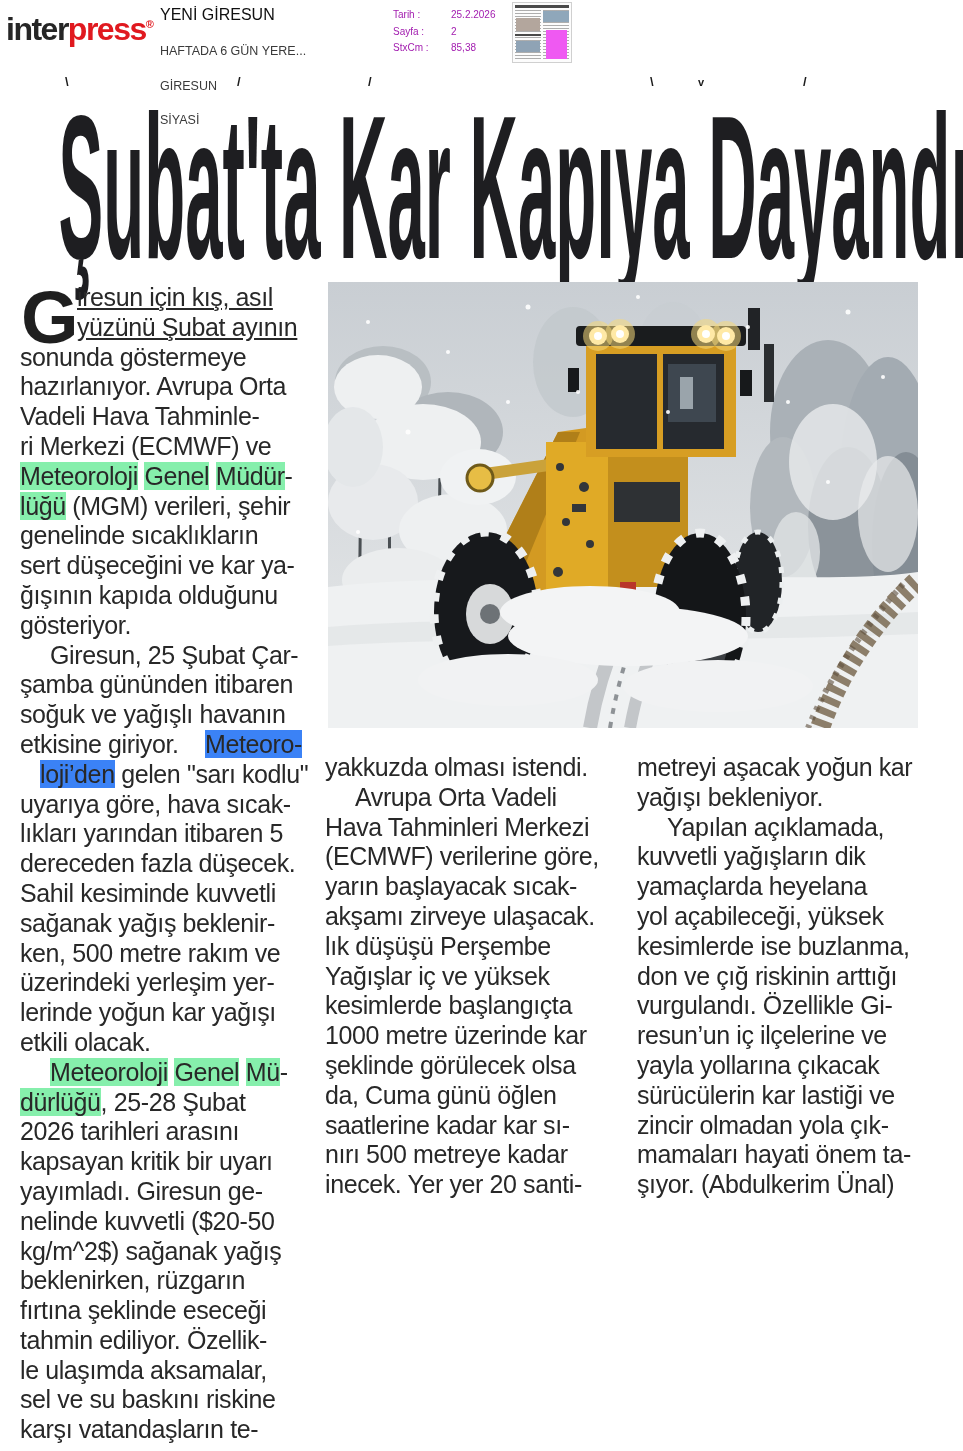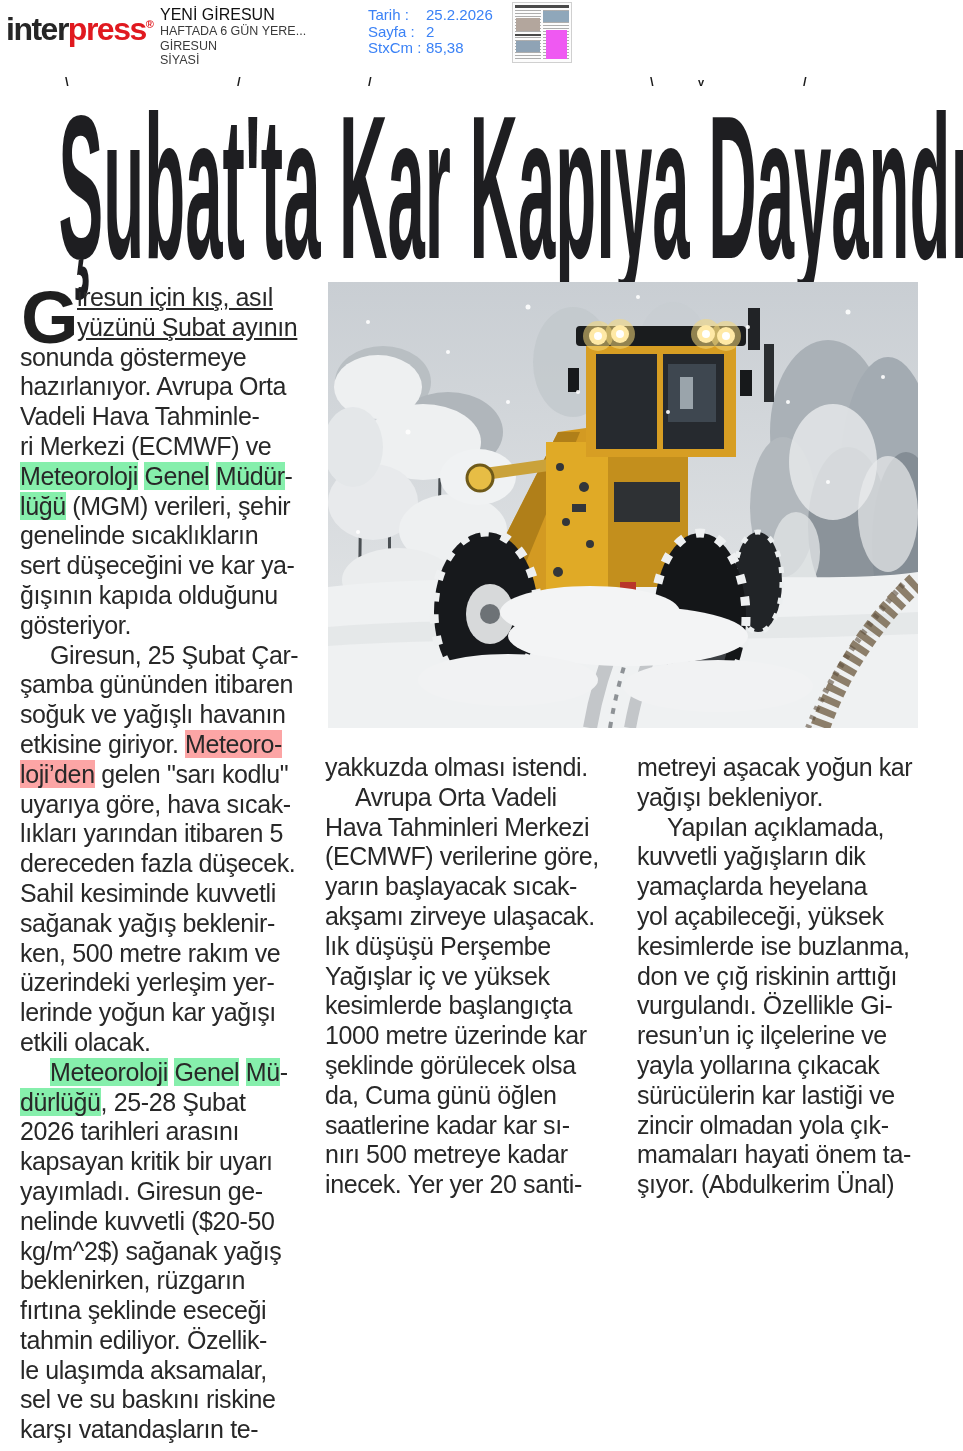--- a/index.html
+++ b/index.html
@@ -7,22 +7,22 @@
     width:963px;height:1451px;position:relative;background:#ffffff;
     font-family:"Liberation Sans", sans-serif;overflow:hidden;color:#2b2b2b;
   }
   
   .logo{position:absolute;left:6px;top:8px;font-size:32px;font-weight:bold;
         letter-spacing:-1.5px;color:#262626;line-height:32px;}
   .logo .press{color:#e0191f;}
   .logo .reg{font-size:11px;color:#e0191f;vertical-align:super;letter-spacing:0;}
   .pub{position:absolute;left:160px;top:6px;}
   .pub-name{font-size:16px;font-weight:normal;color:#101010;line-height:18px;white-space:nowrap;}
-  .pub-line{font-size:12.5px;color:#3a3a3a;line-height:14.5px;white-space:nowrap;}
-  .meta{position:absolute;left:368px;top:7px;font-size:15px;color:#3b82f6;}
+  .pub-line{font-size:12.5px;color:#3a3a3a;line-height:14.5px;white-space:nowrap;margin-top:20px;}
+  .meta{position:absolute;left:393px;top:7px;font-size:10px;color:#a21caf;}
   .meta-row{display:flex;line-height:16.5px;}
   .meta-label{width:58px;}
   .thumb{position:absolute;left:512px;top:2px;width:60px;height:61px;
          background:#fcfcfc;border:1px solid #d0d0d0;box-sizing:border-box;overflow:hidden;}
   .thumb .tx{position:absolute;background:repeating-linear-gradient(to bottom,#9a9a9a 0 1px,transparent 1px 3px);opacity:.8;}
   .t-bar{position:absolute;background:#4a4a4a;}
   .t-img{position:absolute;}
   .t-pink{position:absolute;left:33px;top:27px;width:21px;height:29px;background:#ef59f2;}
   .frag{position:absolute;top:74px;font:bold 13px "Liberation Sans",sans-serif;color:#1c1c1c;}
   .f0{left:65px;} .f1{left:237px;} .f2{left:368px;} .f3{left:650px;} .f4{left:698px;top:76px;font-size:11px;} .f5{left:803px;}
@@ -32,21 +32,21 @@
   .photo{position:absolute;left:328px;top:282px;width:590px;height:446px;}
   
   .col{position:absolute;font-size:25px;line-height:29.8px;letter-spacing:-0.4px;color:#282828;}
   .col-1{left:20px;top:283px;width:292px;}
   .col-2{left:325px;top:753px;width:300px;}
   .col-3{left:637px;top:753px;width:312px;}
   .tline{white-space:nowrap;}
   .tline.indent{padding-left:30px;}
   .tline.pad-drop{padding-left:57px;text-decoration:underline;}
   .hl-green{background:#86efac;}
-  .hl-orange{background:#fca5a5;}
+  .hl-orange{background:#3b82f6;margin-left:20px;}
   .dropcap{position:absolute;left:21px;top:281px;font-size:74px;line-height:1;
            font-weight:bold;color:#1f1f1f;letter-spacing:-2px;}
 </style>
 </head>
 <body>
 
 <div class="logo"><span>inter</span><span class="press">press</span><span class="reg">®</span></div>
 
 <div class="pub">
   <div class="pub-name">YENİ GİRESUN</div>

